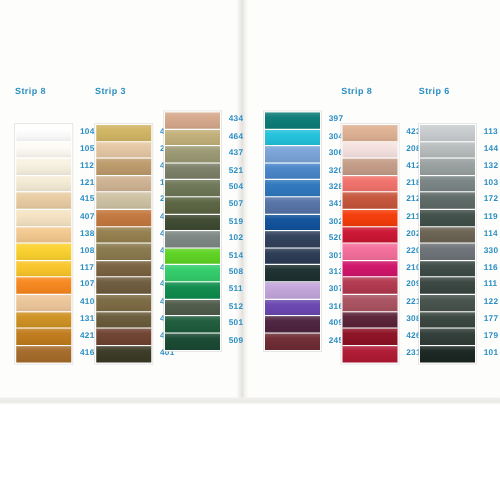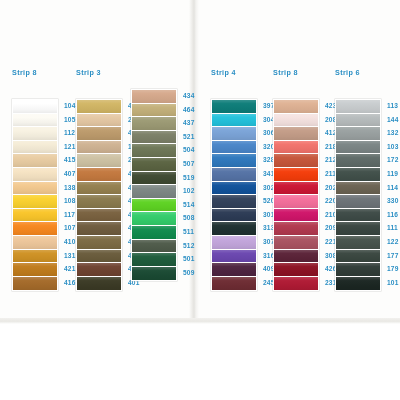--- a/index.html
+++ b/index.html
@@ -244,21 +244,20 @@
             <div class="code">514</div>
             <div class="code">508</div>
             <div class="code">511</div>
             <div class="code">512</div>
             <div class="code">501</div>
             <div class="code">509</div>
           </div>
         </div>
       </div>
       <div class="strip" style="left: 211px;">
-        <div class="strip-title">Strip 4</div>
         <div class="strip-body">
           <div class="swatch-column">
             <div class="swatch" style="background: rgb(13, 125, 121);"></div>
             <div class="swatch" style="background: rgb(35, 194, 220);"></div>
             <div class="swatch" style="background: rgb(123, 164, 216);"></div>
             <div class="swatch" style="background: rgb(74, 134, 201);"></div>
             <div class="swatch" style="background: rgb(47, 120, 189);"></div>
             <div class="swatch" style="background: rgb(85, 115, 166);"></div>
             <div class="swatch" style="background: rgb(17, 82, 155);"></div>
             <div class="swatch" style="background: rgb(50, 65, 91);"></div>

